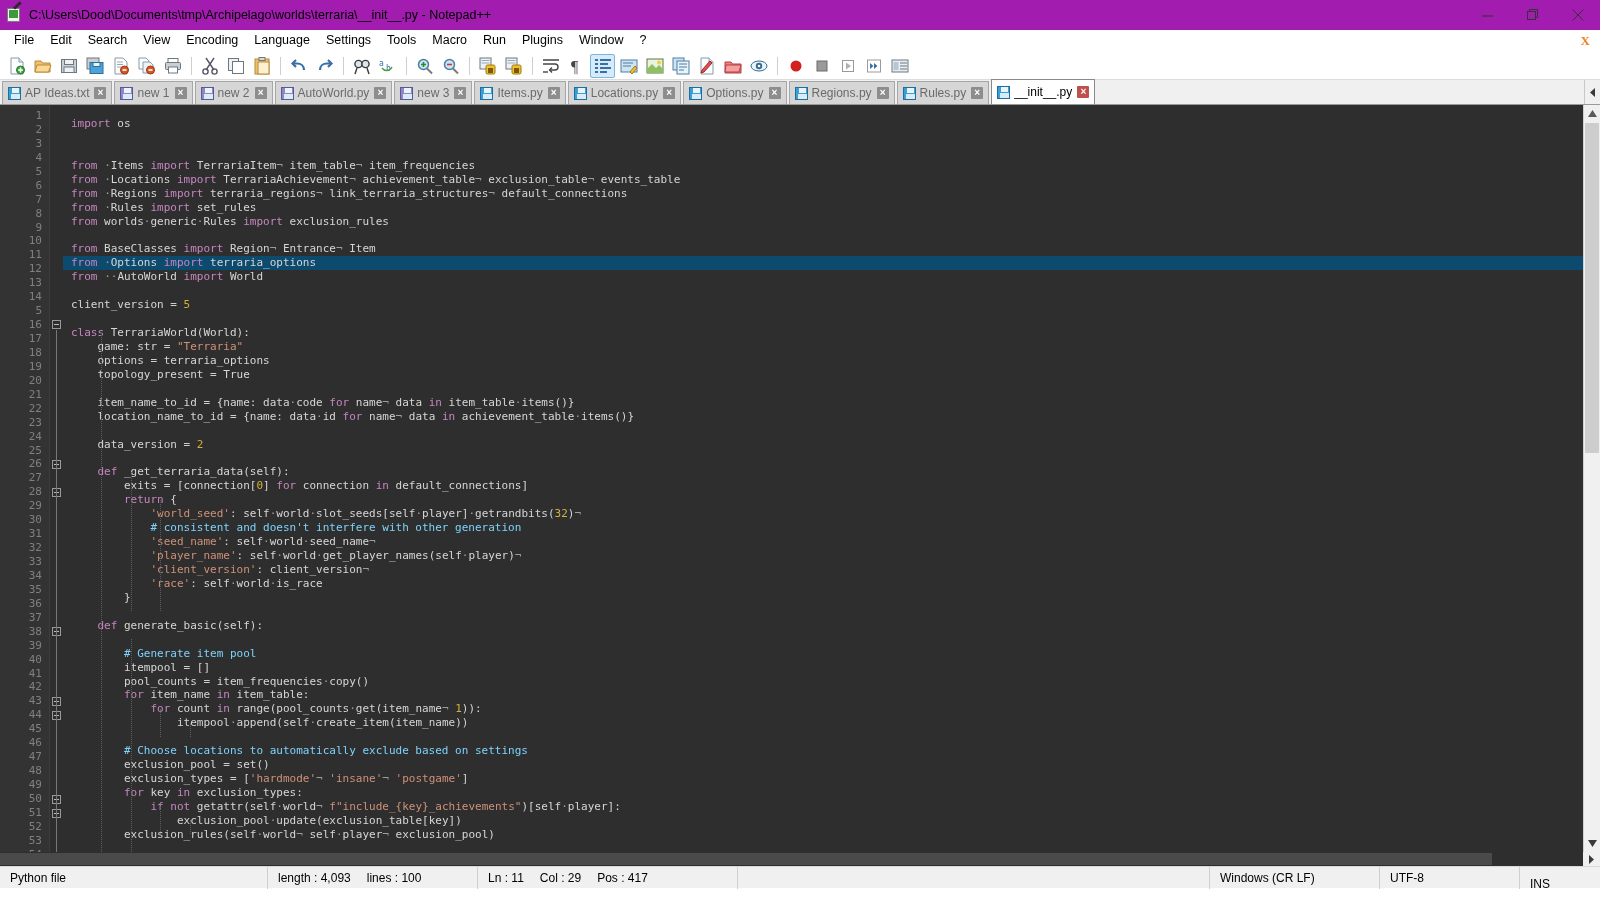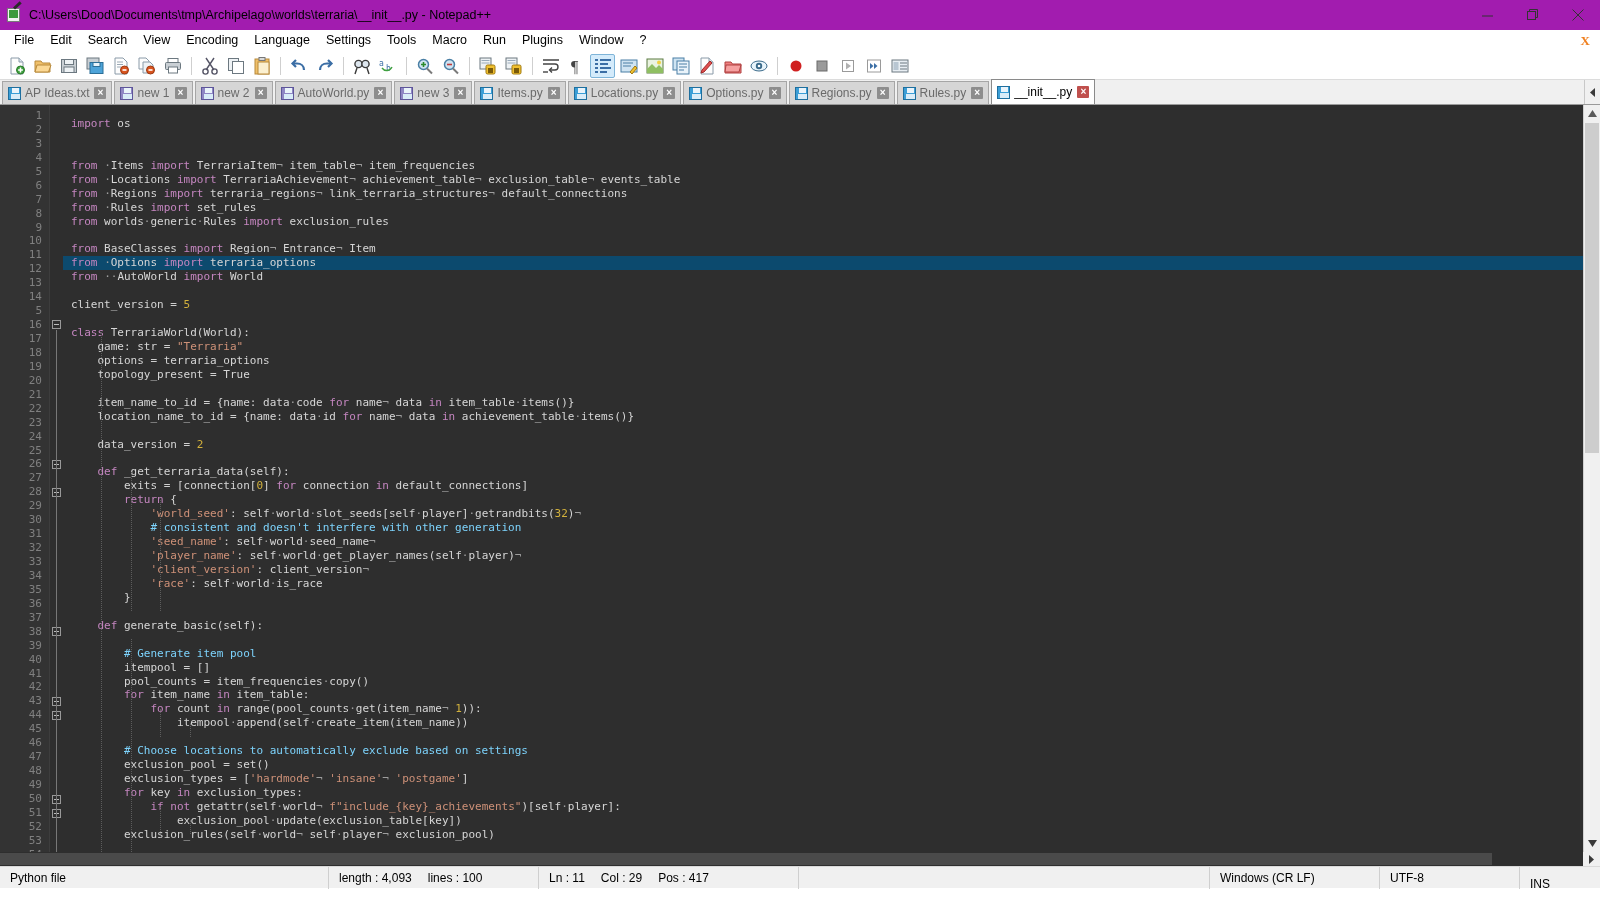--- a/index.html
+++ b/index.html
@@ -274,21 +274,21 @@
     font-size: 12px;
     color: #000;
   }
   .sb-cell {
     height: 22px; display:flex; align-items:center;
     padding: 0 10px;
     border-right: 1px solid #cfcfcf;
     white-space: nowrap;
   }
   .sb-cell.noborder { border-right: none; margin-top: 13px; }
-  #sb-doctype { width: 329px; }
+  #sb-doctype { width: 268px; }
   #sb-metrics { width: 210px; }
   #sb-metrics span { margin-right: 16px; }
   #sb-caret { width: 260px; }
   #sb-caret span { margin-right: 16px; }
   #sb-eol { width: 170px; }
   #sb-enc { width: 140px; }
   #sb-ins { width: 80px; }
   #sb-fill { flex: 1 1 auto; }
 </style>
 </head>

